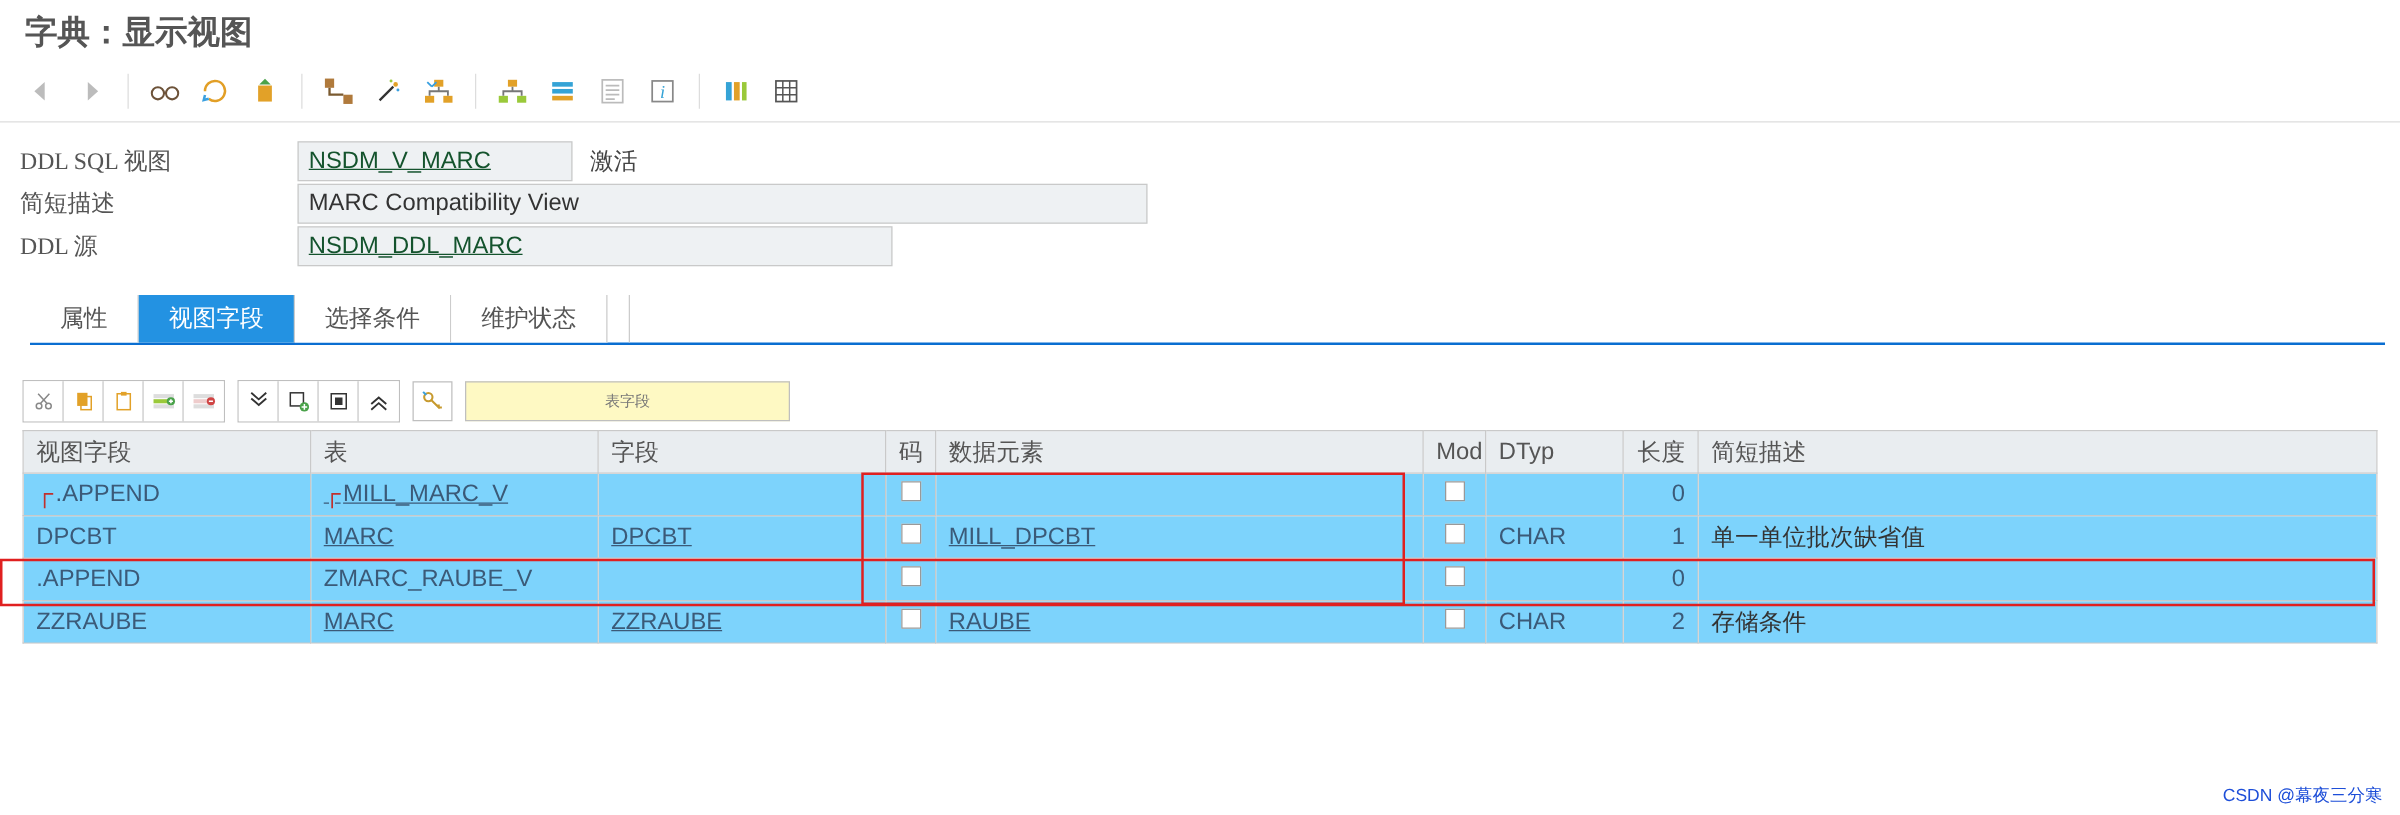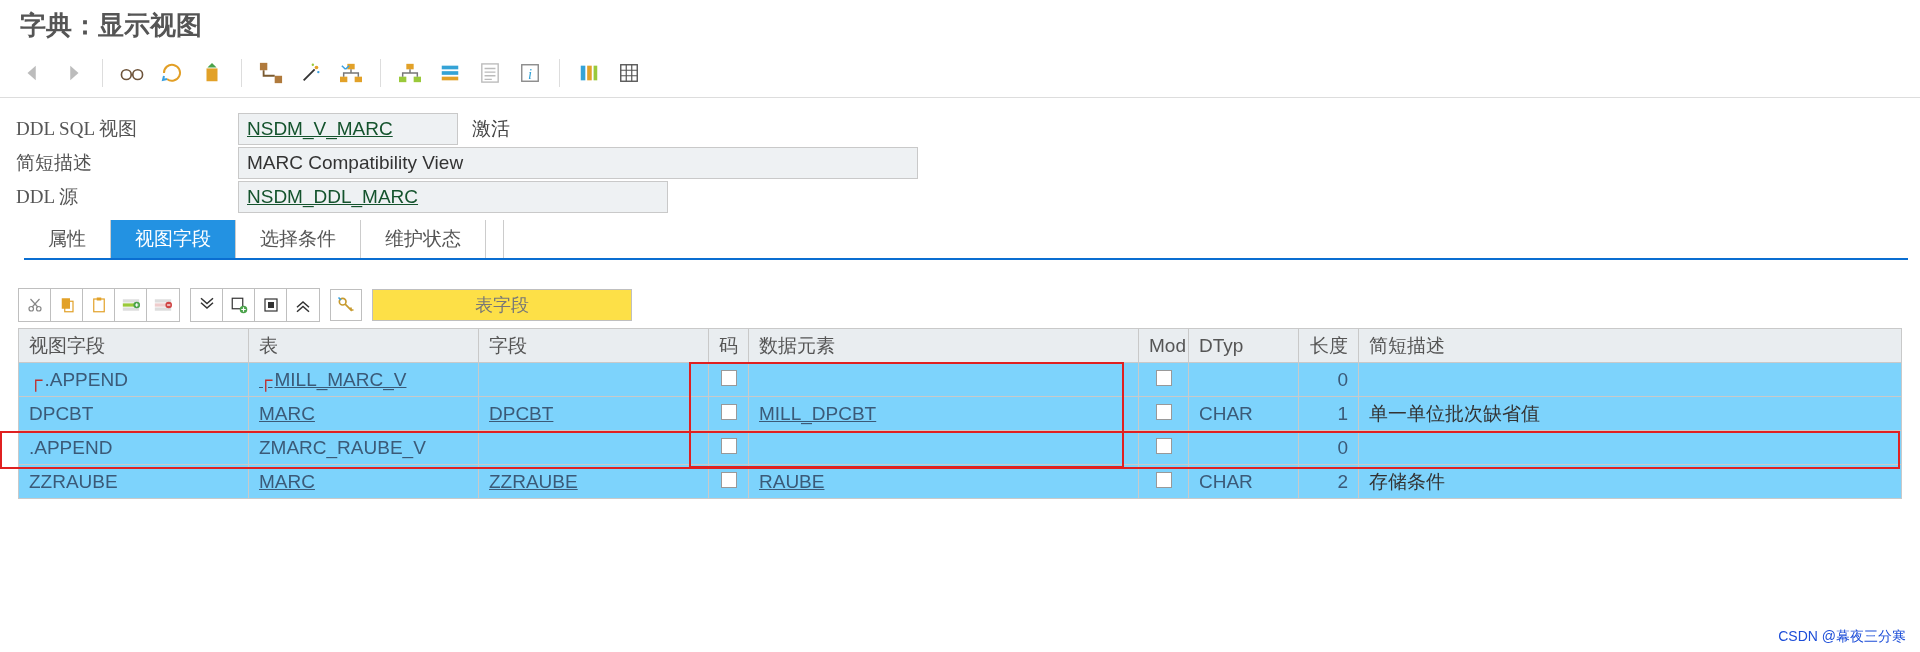--- a/index.html
+++ b/index.html
@@ -51,21 +51,21 @@
     background: #eef1f3;
     height: 32px;
     padding: 4px 8px;
     display: flex; align-items: center;
     font-size: 19px;
   }
   .hf-inputish.link { text-decoration: underline; color: #14532d; }
   .hf-status { margin-left: 14px; color: #444; font-size: 19px; }
 
   
-  .tabs-wrap { position: relative; margin-top: 6px; padding-left: 12px; }
+  .tabs-wrap { position: relative; margin-top: 22px; padding-left: 12px; }
   .tabs {
     display: flex;
     align-items: stretch;
     border-bottom: 2px solid #0a6ed1;
   }
   .tab {
     padding: 6px 24px;
     color: #555;
     font-size: 19px;
     border-right: 1px solid #ccc;
@@ -92,23 +92,23 @@
   }
   .icon-pack {
     display: flex;
     border: 1px solid #bfbfbf;
   }
   .icon-pack .icon-box { border: none; border-right: 1px solid #bfbfbf; }
   .icon-pack .icon-box:last-child { border-right: none; }
   .field-btn {
     width: 260px; height: 32px;
     border: 1px solid #bfbfbf;
-    background: #fde047;
+    background: #fef9c3;
     display: flex; align-items: center; justify-content: center;
-    color: #777; font-size: 18px;
+    color: #777; font-size: 12px;
   }
 
   
   .tbl-wrap { padding: 0 18px; }
   table { border-collapse: collapse; width: 100%; table-layout: fixed; }
   th, td {
     border: 1px solid #c9c9c9;
     height: 34px;
     padding: 0 10px;
     font-size: 19px;
@@ -272,21 +272,21 @@
     <div class="hf-label">DDL SQL 视图</div>
     <div class="hf-inputish link" style="width:220px">NSDM_V_MARC</div>
     <div class="hf-status">激活</div>
   </div>
   <div class="hf-row">
     <div class="hf-label">简短描述</div>
     <div class="hf-inputish" style="width:680px">MARC Compatibility View</div>
   </div>
   <div class="hf-row">
     <div class="hf-label">DDL 源</div>
-    <div class="hf-inputish link" style="width:430px">NSDM_DDL_MARC</div>
+    <div class="hf-inputish link" style="width:476px">NSDM_DDL_MARC</div>
   </div>
 
   <div class="tabs-wrap">
     <div class="tabs">
       <div class="tab">属性</div>
       <div class="tab active">视图字段</div>
       <div class="tab">选择条件</div>
       <div class="tab">维护状态</div>
       <div class="tab-end"></div>
     </div>

